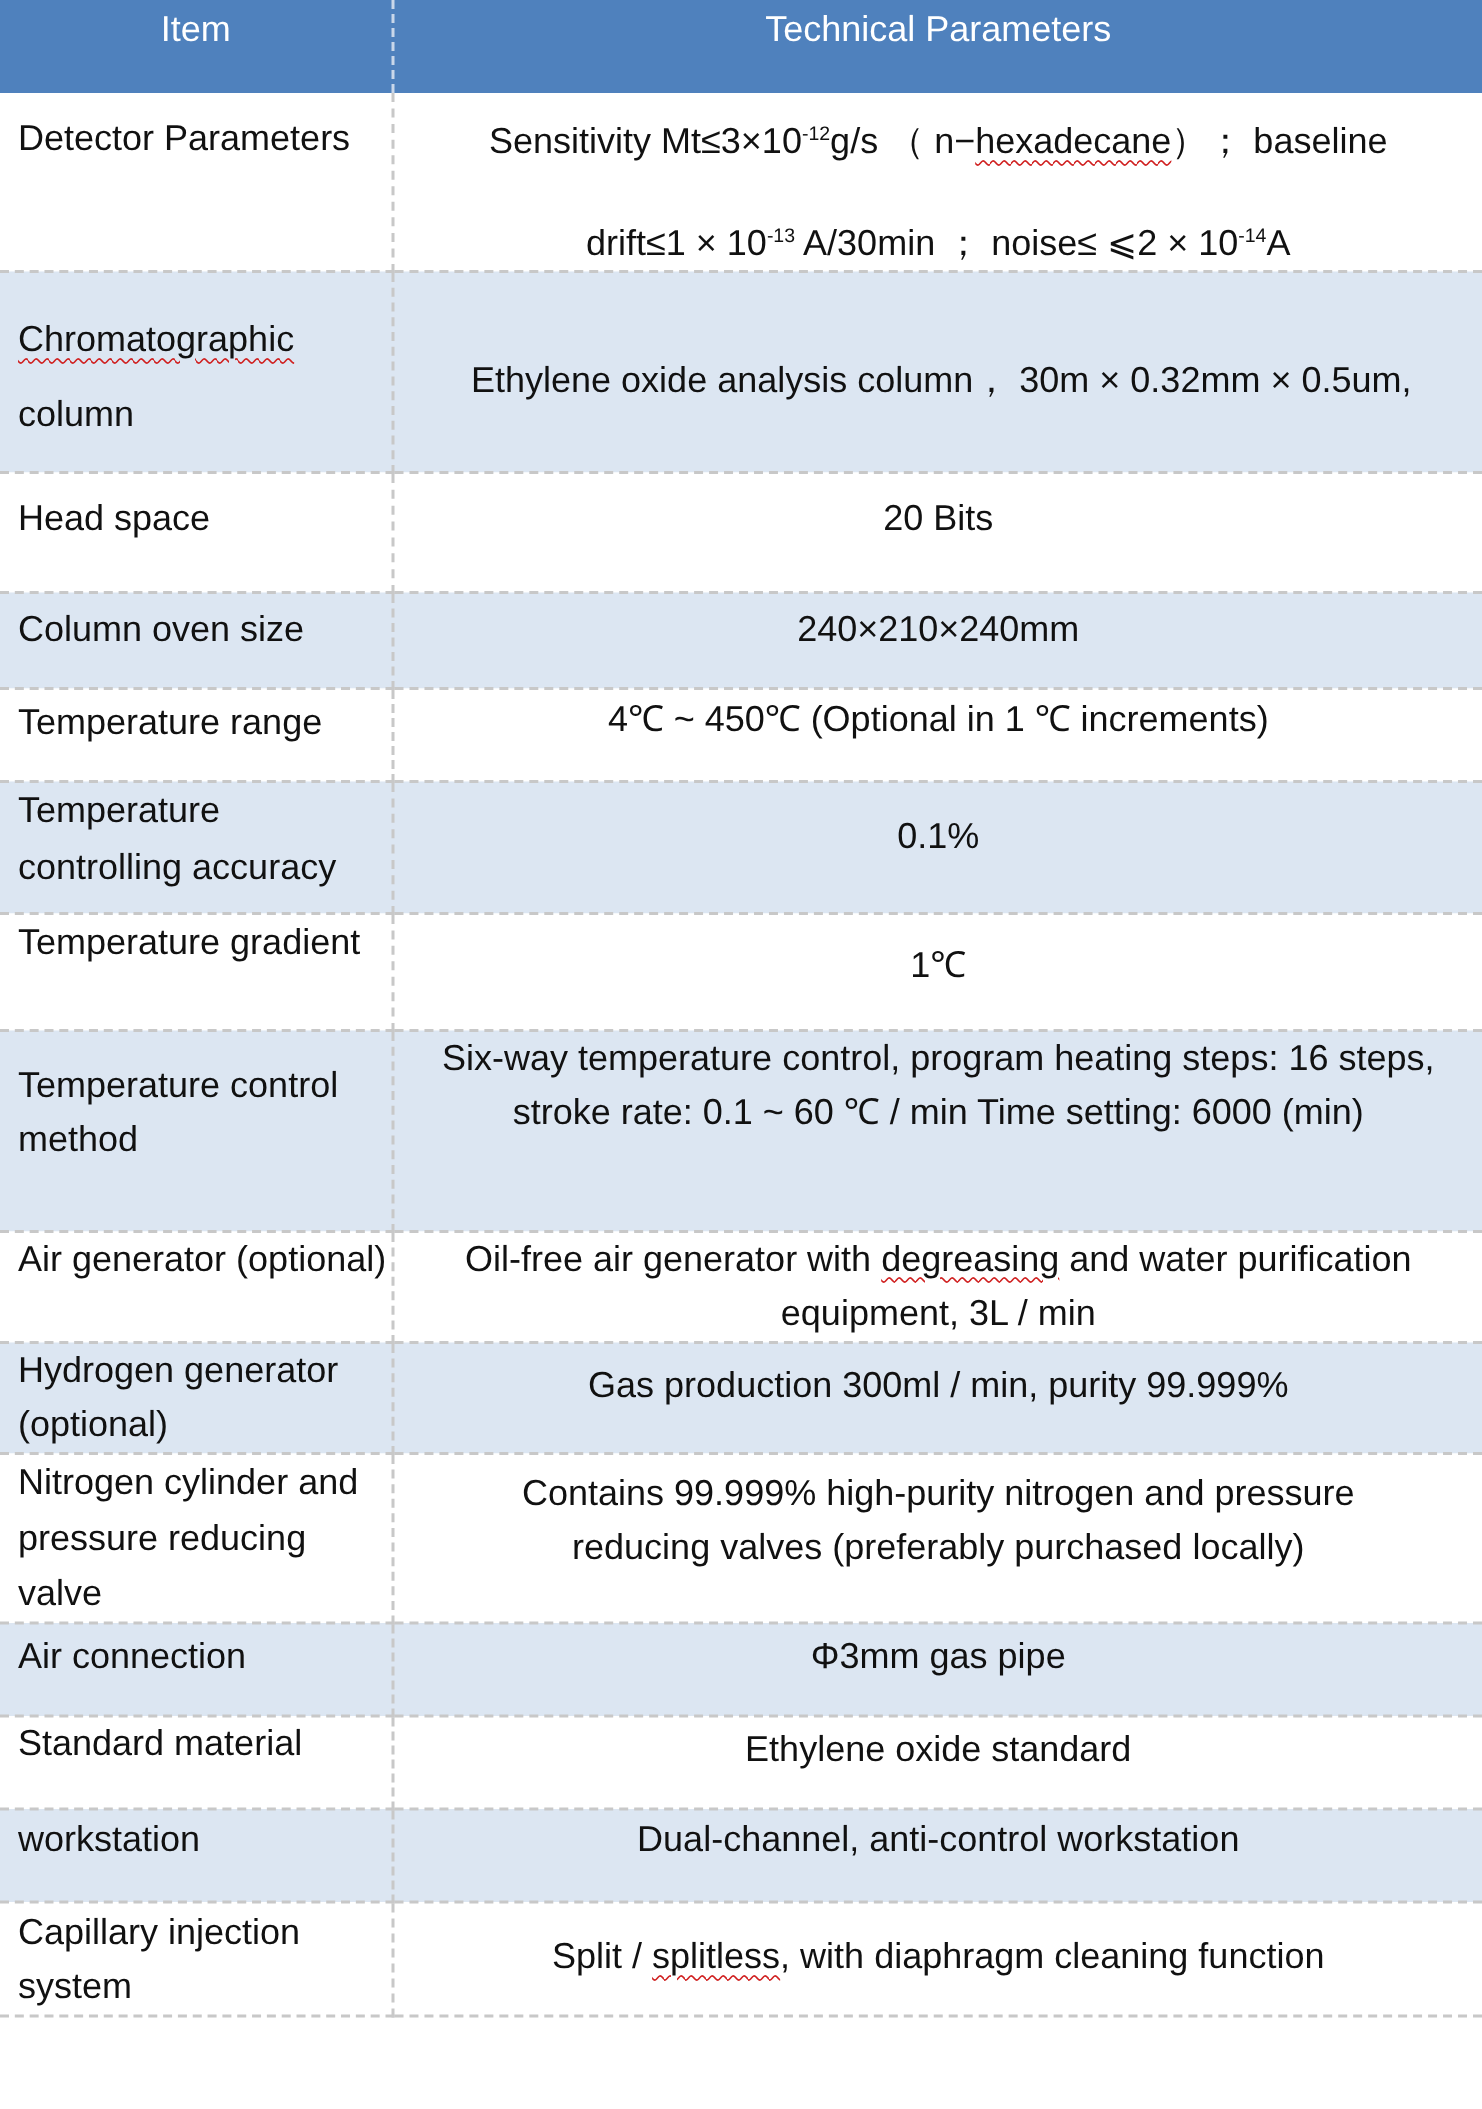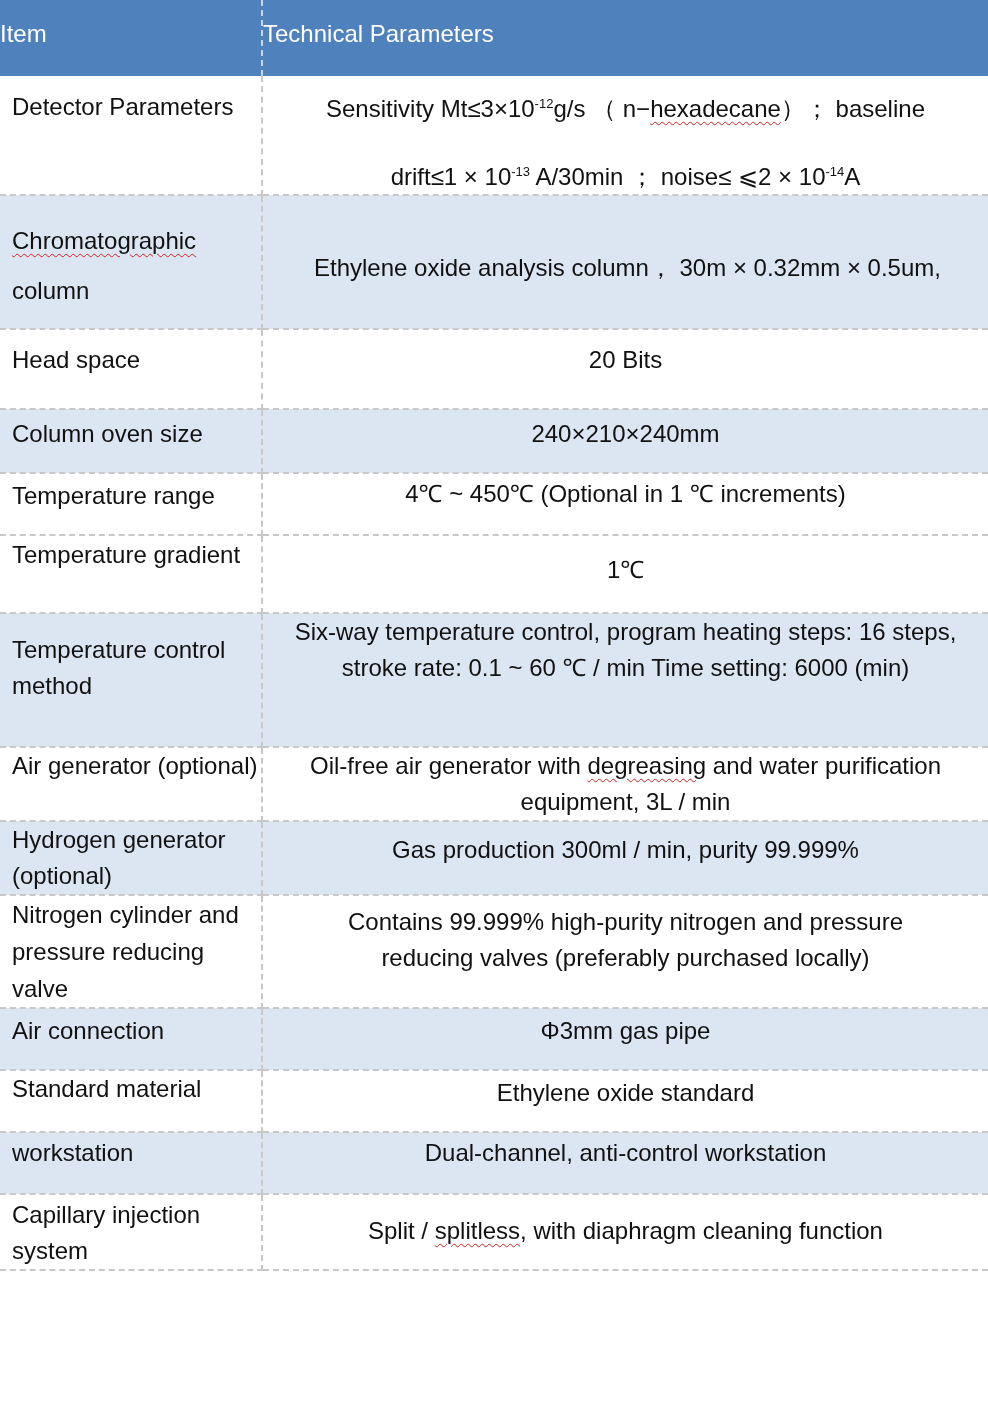--- a/index.html
+++ b/index.html
@@ -2,21 +2,21 @@
 <html><head>
 <meta charset="utf-8">
 <style>
   html, body { margin: 0; padding: 0; background: #ffffff; }
   body { width: 988px; height: 1406px; overflow: hidden; font-family: "Liberation Sans", sans-serif; color: #111; }
   table.spec { border-collapse: collapse; width: 988px; table-layout: fixed; }
   table.spec col.c1 { width: 262px; }
   table.spec col.c2 { width: 726px; }
   th, td { border-bottom: 2px dashed #c8c8c8; border-right: 2px dashed #c8c8c8; padding: 0; font-size: 24px; line-height: 36px; }
   th:last-child, td:last-child { border-right: none; }
-  thead th { background: #4f81bd; color: #ffffff; font-weight: normal; height: 60px; vertical-align: top; padding-top: 16px; text-align: left; border-bottom: none; border-right: 2px dashed #c9d7ea; }
+  thead th { background: #4f81bd; color: #ffffff; font-weight: normal; height: 60px; vertical-align: top; padding-top: 2px; text-align: center; border-bottom: none; border-right: 2px dashed #c9d7ea; }
   thead th:last-child { border-right: none; }
   tbody tr.alt td { background: #dce6f2; }
   tbody tr.plain td { background: #ffffff; }
   td.item { text-align: left; padding-left: 12px; vertical-align: top; }
   td.param { text-align: center; vertical-align: top; padding: 0 14px; }
   .squiggle { text-decoration: underline wavy #d02020; text-decoration-thickness: 1px; text-underline-offset: 4px; }
   sup { font-size: 13px; vertical-align: 9px; line-height: 0; }
 </style>
 </head>
 <body>
@@ -56,20 +56,24 @@
       <td class="param" style="padding-top:12px">20 Bits</td>
     </tr>
     <tr class="alt" style="height:64px">
       <td class="item" style="padding-top:6px">Column oven size</td>
       <td class="param" style="padding-top:6px">240×210×240mm</td>
     </tr>
     <tr class="plain" style="height:62px">
       <td class="item" style="padding-top:4px">Temperature range</td>
       <td class="param" style="padding-top:2px">4℃ ~ 450℃ (Optional in 1 ℃ increments)</td>
     </tr>
+    <tr class="alt" style="height:88px">
+      <td class="item" style="padding-top:0;line-height:38px">Temperature controlling accuracy</td>
+      <td class="param" style="padding-top:18px">0.1%</td>
+    </tr>
     <tr class="plain" style="height:78px">
       <td class="item" style="padding-top:0;line-height:38px">Temperature gradient</td>
       <td class="param" style="padding-top:16px">1℃</td>
     </tr>
     <tr class="alt" style="height:134px">
       <td class="item" style="padding-top:18px">Temperature control method</td>
       <td class="param" style="padding-top:0">Six-way temperature control, program heating steps: 16 steps, stroke rate: 0.1 ~ 60 ℃ / min Time setting: 6000 (min)</td>
     </tr>
     <tr class="plain" style="height:72px">
       <td class="item" style="padding-top:0">Air generator (optional)</td>

